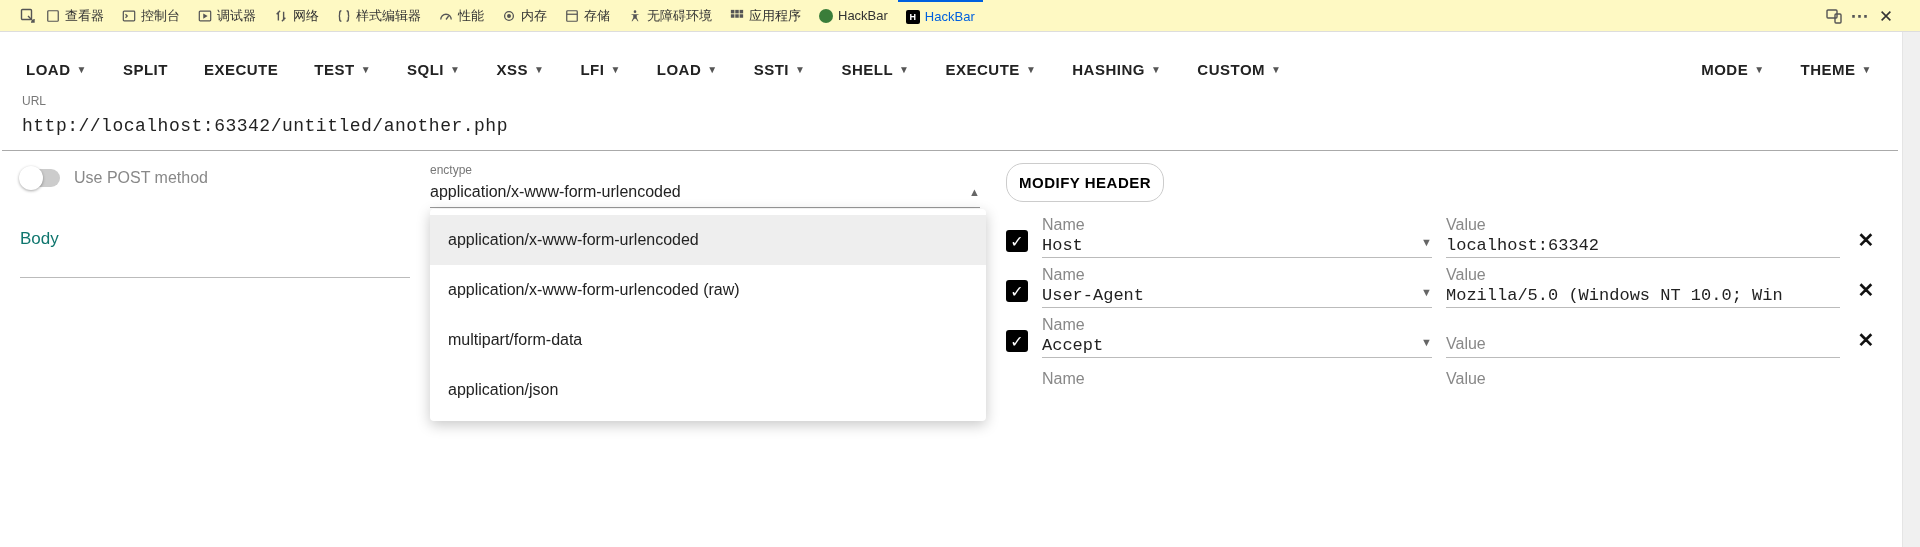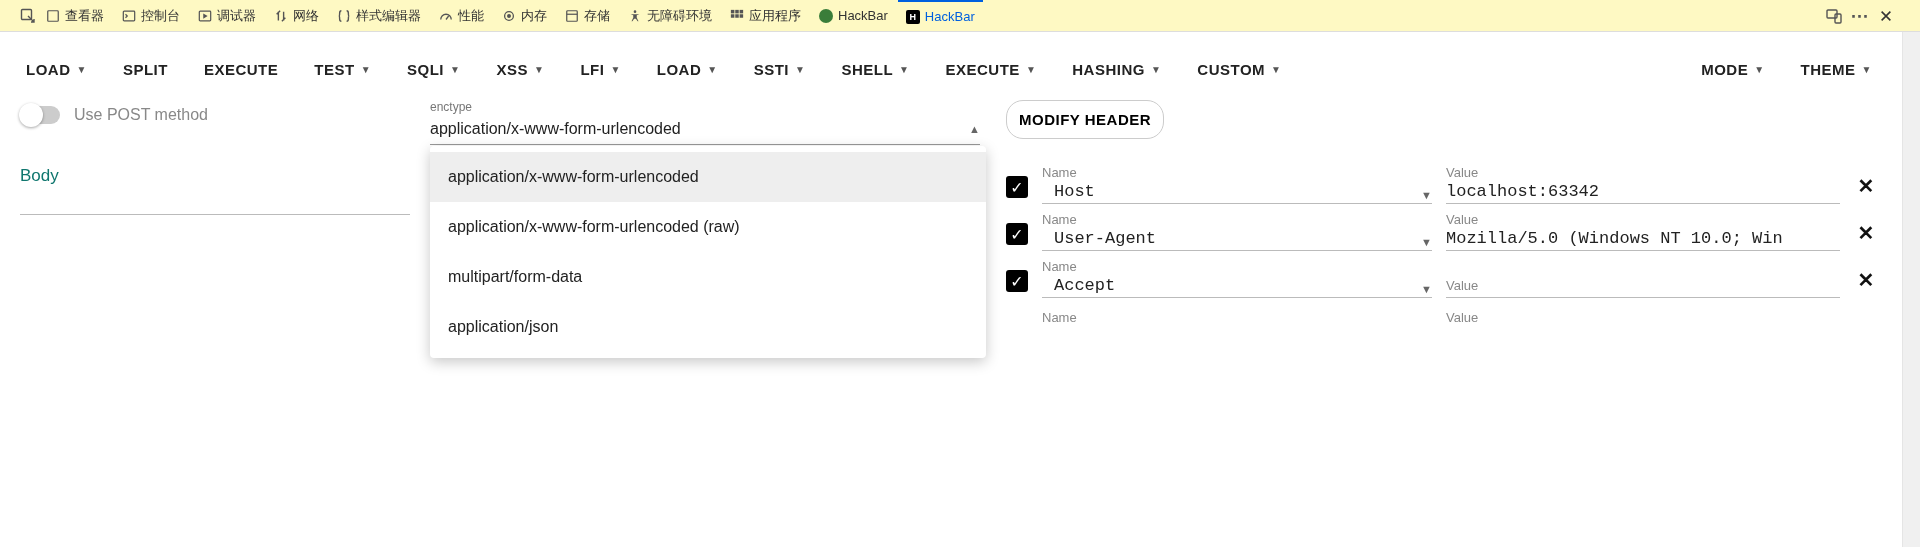--- a/index.html
+++ b/index.html
@@ -42,30 +42,30 @@
 .select-label { font-size: 12px; color: #777; margin-bottom: 2px; }
 .select-box { display: flex; align-items: center; justify-content: space-between; border-bottom: 1px solid #999; padding: 4px 0 6px 0; cursor: pointer; }
 .select-val { font-size: 16px; color: #222; }
 .select-caret { font-size: 11px; color: #666; }
 
 .dropdown { position: absolute; top: 46px; left: 0; right: -6px; background: #fff; border-radius: 4px; box-shadow: 0 4px 14px rgba(0,0,0,0.22); z-index: 10; padding: 6px 0; }
 .dropdown .opt { padding: 16px 18px; font-size: 16px; color: #222; cursor: pointer; }
 .dropdown .opt.sel { background: #eee; }
 
 .right-col { flex: 1; }
-.mod-hdr-btn { display: inline-block; border: 1px solid #ccc; border-radius: 17px; padding: 10px 12px; font-size: 15px; font-weight: 700; letter-spacing: 0.5px; cursor: pointer; margin-bottom: 20px; margin-left: 6px; }
+.mod-hdr-btn { display: inline-block; border: 1px solid #ccc; border-radius: 17px; padding: 10px 12px; font-size: 15px; font-weight: 700; letter-spacing: 0.5px; cursor: pointer; margin-bottom: 8px; margin-left: 6px; }
 
 .hdr-rows { display: flex; flex-direction: column; gap: 0; padding-left: 6px; }
 .hdr-row { display: flex; align-items: flex-end; gap: 14px; padding: 6px 0 2px 0; }
 .chk { width: 22px; height: 22px; background: #000; border-radius: 3px; display: flex; align-items: center; justify-content: center; color: #fff; font-size: 16px; margin-bottom: 6px; cursor: pointer; }
 .hfield { flex: 1; display: flex; flex-direction: column; border-bottom: 1px solid #bbb; padding-bottom: 2px; }
-.hfield-label { font-size: 13px; color: #888; margin-bottom: 2px; }
+.hfield-label { font-size: 16px; color: #888; margin-bottom: 2px; }
 .hfield-input { border: none; outline: none; font-family: "Consolas", "Courier New", monospace; font-size: 17px; color: #222; width: 100%; white-space: nowrap; overflow: hidden; }
 .hfield.name { max-width: 390px; }
-.hfield.name .hfield-input-wrap { display: flex; align-items: flex-end; justify-content: space-between; margin-left: 12px; }
+.hfield.name .hfield-input-wrap { display: flex; align-items: flex-start; justify-content: space-between; }
 .hfield.name .hcaret { font-size: 11px; color: #666; margin-left: 8px; }
 .del-icon { width: 24px; font-size: 20px; font-weight: 700; color: #111; cursor: pointer; margin-bottom: 6px; text-align: center; }
 
 .hdr-row.stub { padding-top: 10px; }
 .hdr-row.stub .hfield { border-bottom: none; }
 
 .hb-icon { width:14px; height:14px; background:#000; color:#fff; font-size:9px; font-weight:700; display:inline-flex; align-items:center; justify-content:center; border-radius:2px; }
 .green-dot { width:14px; height:14px; border-radius:50%; background:#3a7d3a; display:inline-block; }
 svg { display: block; }
 </style>
@@ -259,20 +259,24 @@
     <div class="tbtn">
           <span>MODE</span>
           <span class="caret">▼</span>
         </div>
     <div class="tbtn">
           <span>THEME</span>
           <span class="caret">▼</span>
         </div>
   </div>
 
+  <div class="url-area">
+    <div class="field-label">URL</div>
+    <input class="url-input" value="http://localhost:63342/untitled/another.php" style="">
+  </div>
 
   <div class="row2">
     <div class="left-col">
       <div class="toggle-row">
         <div class="toggle">
               <div class="knob"></div>
             </div>
         <div class="toggle-label">Use POST method</div>
       </div>
       <div class="body-area">

